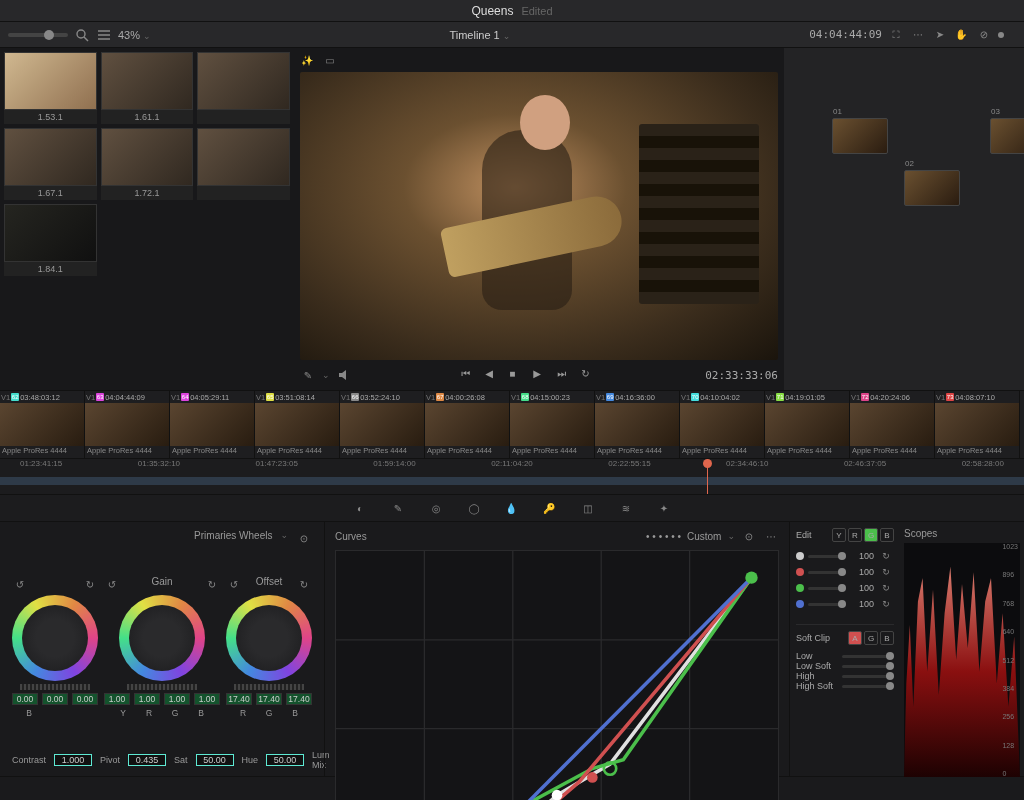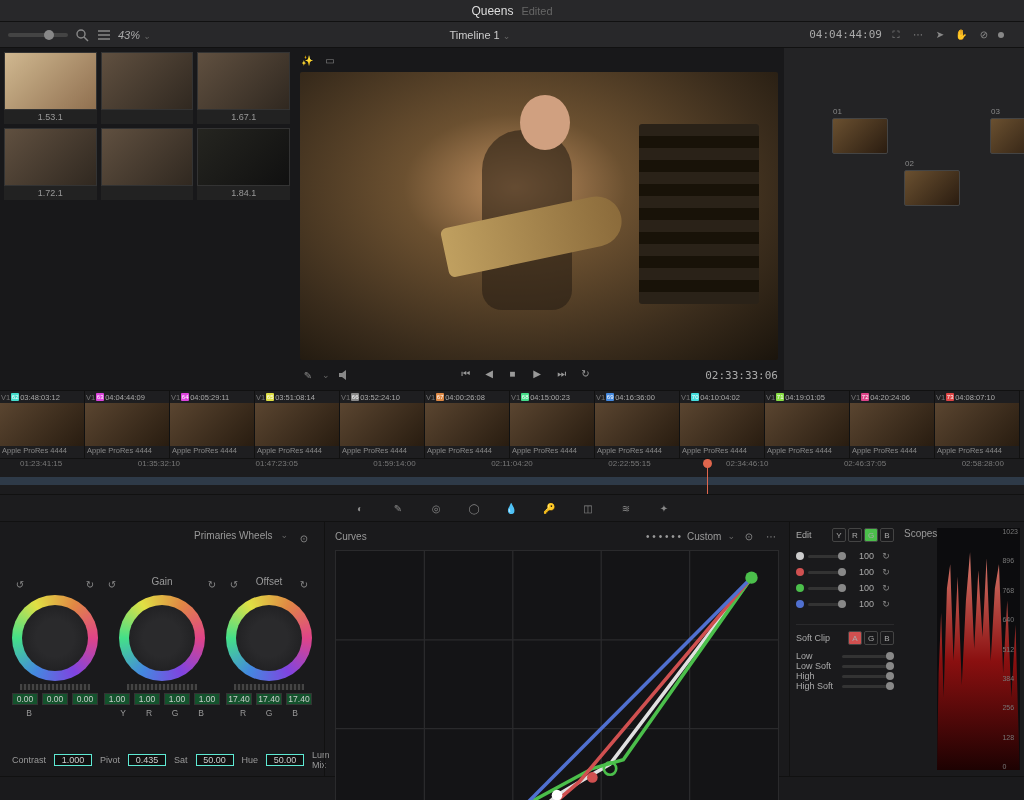--- a/index.html
+++ b/index.html
@@ -6,21 +6,21 @@
 body { background:#1b1b1b; color:#aaa; font-size:10px; width:1024px; height:800px; overflow:hidden; user-select:none; }
 .titlebar { height:22px; background:#28282a; display:flex; align-items:center; justify-content:center; gap:8px; border-bottom:1px solid #111; }
 .title { color:#ddd; font-size:12px; }
 .title-sub { color:#666; font-size:11px; }
 .toolbar { height:26px; background:#28282a; display:flex; align-items:center; border-bottom:1px solid #111; }
 .tb-left,.tb-right { display:flex; align-items:center; gap:6px; padding:0 8px; }
 .tb-center { flex:1; display:flex; align-items:center; justify-content:center; gap:8px; }
 .slider { width:60px; height:4px; background:#444; border-radius:2px; position:relative; cursor:pointer; }
 .slider::after { content:""; position:absolute; width:10px; height:10px; background:#888; border-radius:50%; top:-3px; left:60%; }
 .icon { width:16px; height:16px; display:flex; align-items:center; justify-content:center; color:#888; cursor:pointer; }
-.zoom { color:#aaa; font-size:11px;font-style:italic; }
+.zoom { color:#aaa; font-size:11px; }
 .timeline-label { color:#ccc; font-size:11px; }
 .tc1 { color:#aaa; font-size:11px; font-family:monospace; }
 .dot { width:6px;height:6px;border-radius:50%;background:#888;display:inline-block;margin-right:12px;}
 .upper { height:342px; display:flex; background:#18181a; }
 .media-pool { width:294px; padding:4px; display:grid; grid-template-columns:1fr 1fr 1fr; gap:4px; align-content:start; }
 .clip { background:#222; display:flex; flex-direction:column; }
 .clip-thumb { width:100%; aspect-ratio:16/10; background:linear-gradient(135deg,#3a3020,#1a1410); border:1px solid #333; }
 .clip-thumb.bright { background:linear-gradient(135deg,#d0b890,#907050); }
 .clip-thumb.med { background:linear-gradient(135deg,#605040,#302820); }
 .clip-thumb.dark { background:linear-gradient(135deg,#252520,#101010); }
@@ -70,21 +70,21 @@
 .curves-head { display:flex; align-items:center; font-size:10px; color:#999; }
 .curves-head .r { margin-left:auto; display:flex; gap:6px; align-items:center; }
 .curve-canvas { flex:1; background:#141416; border:1px solid #2a2a2c; position:relative; margin-top:6px; }
 .curve-side { width:110px; padding:6px; display:flex; flex-direction:column; gap:6px; font-size:9px; }
 .side-head { display:flex; justify-content:space-between; align-items:center; }
 .ch-btn { width:14px;height:14px;border:1px solid #444;border-radius:2px;display:flex;align-items:center;justify-content:center;font-size:8px;cursor:pointer;}
 .ch-row { display:flex; align-items:center; gap:4px; }
 .ch-row .s { flex:1; height:3px; background:#333; border-radius:2px; position:relative; }
 .ch-row .s::after { content:""; position:absolute; right:0; top:-3px; width:8px;height:8px;border-radius:50%;background:#888; }
 .ch-val { width:24px; text-align:right; }
-.scopes { width:124px; padding:6px 4px; display:flex; flex-direction:row; }
+.scopes { width:124px; padding:6px 4px; display:flex; flex-direction:column; }
 .scope-lbl { font-size:10px; color:#999; padding-bottom:4px; }
 .scope-canvas { flex:1; background:#0c0c0e; position:relative; }
 .scope-ticks { position:absolute; right:2px; top:0; bottom:0; display:flex; flex-direction:column; justify-content:space-between; font-size:7px; color:#777; }
 .pages { height:24px; background:#1a1a1c; border-top:1px solid #111; display:flex; align-items:center; justify-content:center; gap:28px; }
 .page { display:flex; flex-direction:column; align-items:center; font-size:8.5px; color:#777; gap:1px; cursor:pointer; }
 .page.active { color:#e08850; }
 .page .picon { width:12px; height:12px; }
 svg { width:100%; height:100%; }
 .chev { font-size:9px; color:#666; }
 </style>
@@ -124,20 +124,24 @@
     <span class="icon">⊘</span>
     <span class="dot"></span>
   </div>
 </div>
 
 <div class="upper">
   <div class="media-pool" id="media-pool">
       <div class="clip">
         <div class="clip-thumb bright"></div>
         <div class="clip-name">1.53.1</div>
+      </div>
+      <div class="clip">
+        <div class="clip-thumb med"></div>
+        <div class="clip-name">1.61.1</div>
       </div>
       <div class="clip">
         <div class="clip-thumb med"></div>
         <div class="clip-name"></div>
       </div>
       <div class="clip">
         <div class="clip-thumb med"></div>
         <div class="clip-name">1.67.1</div>
       </div>
       <div class="clip">

